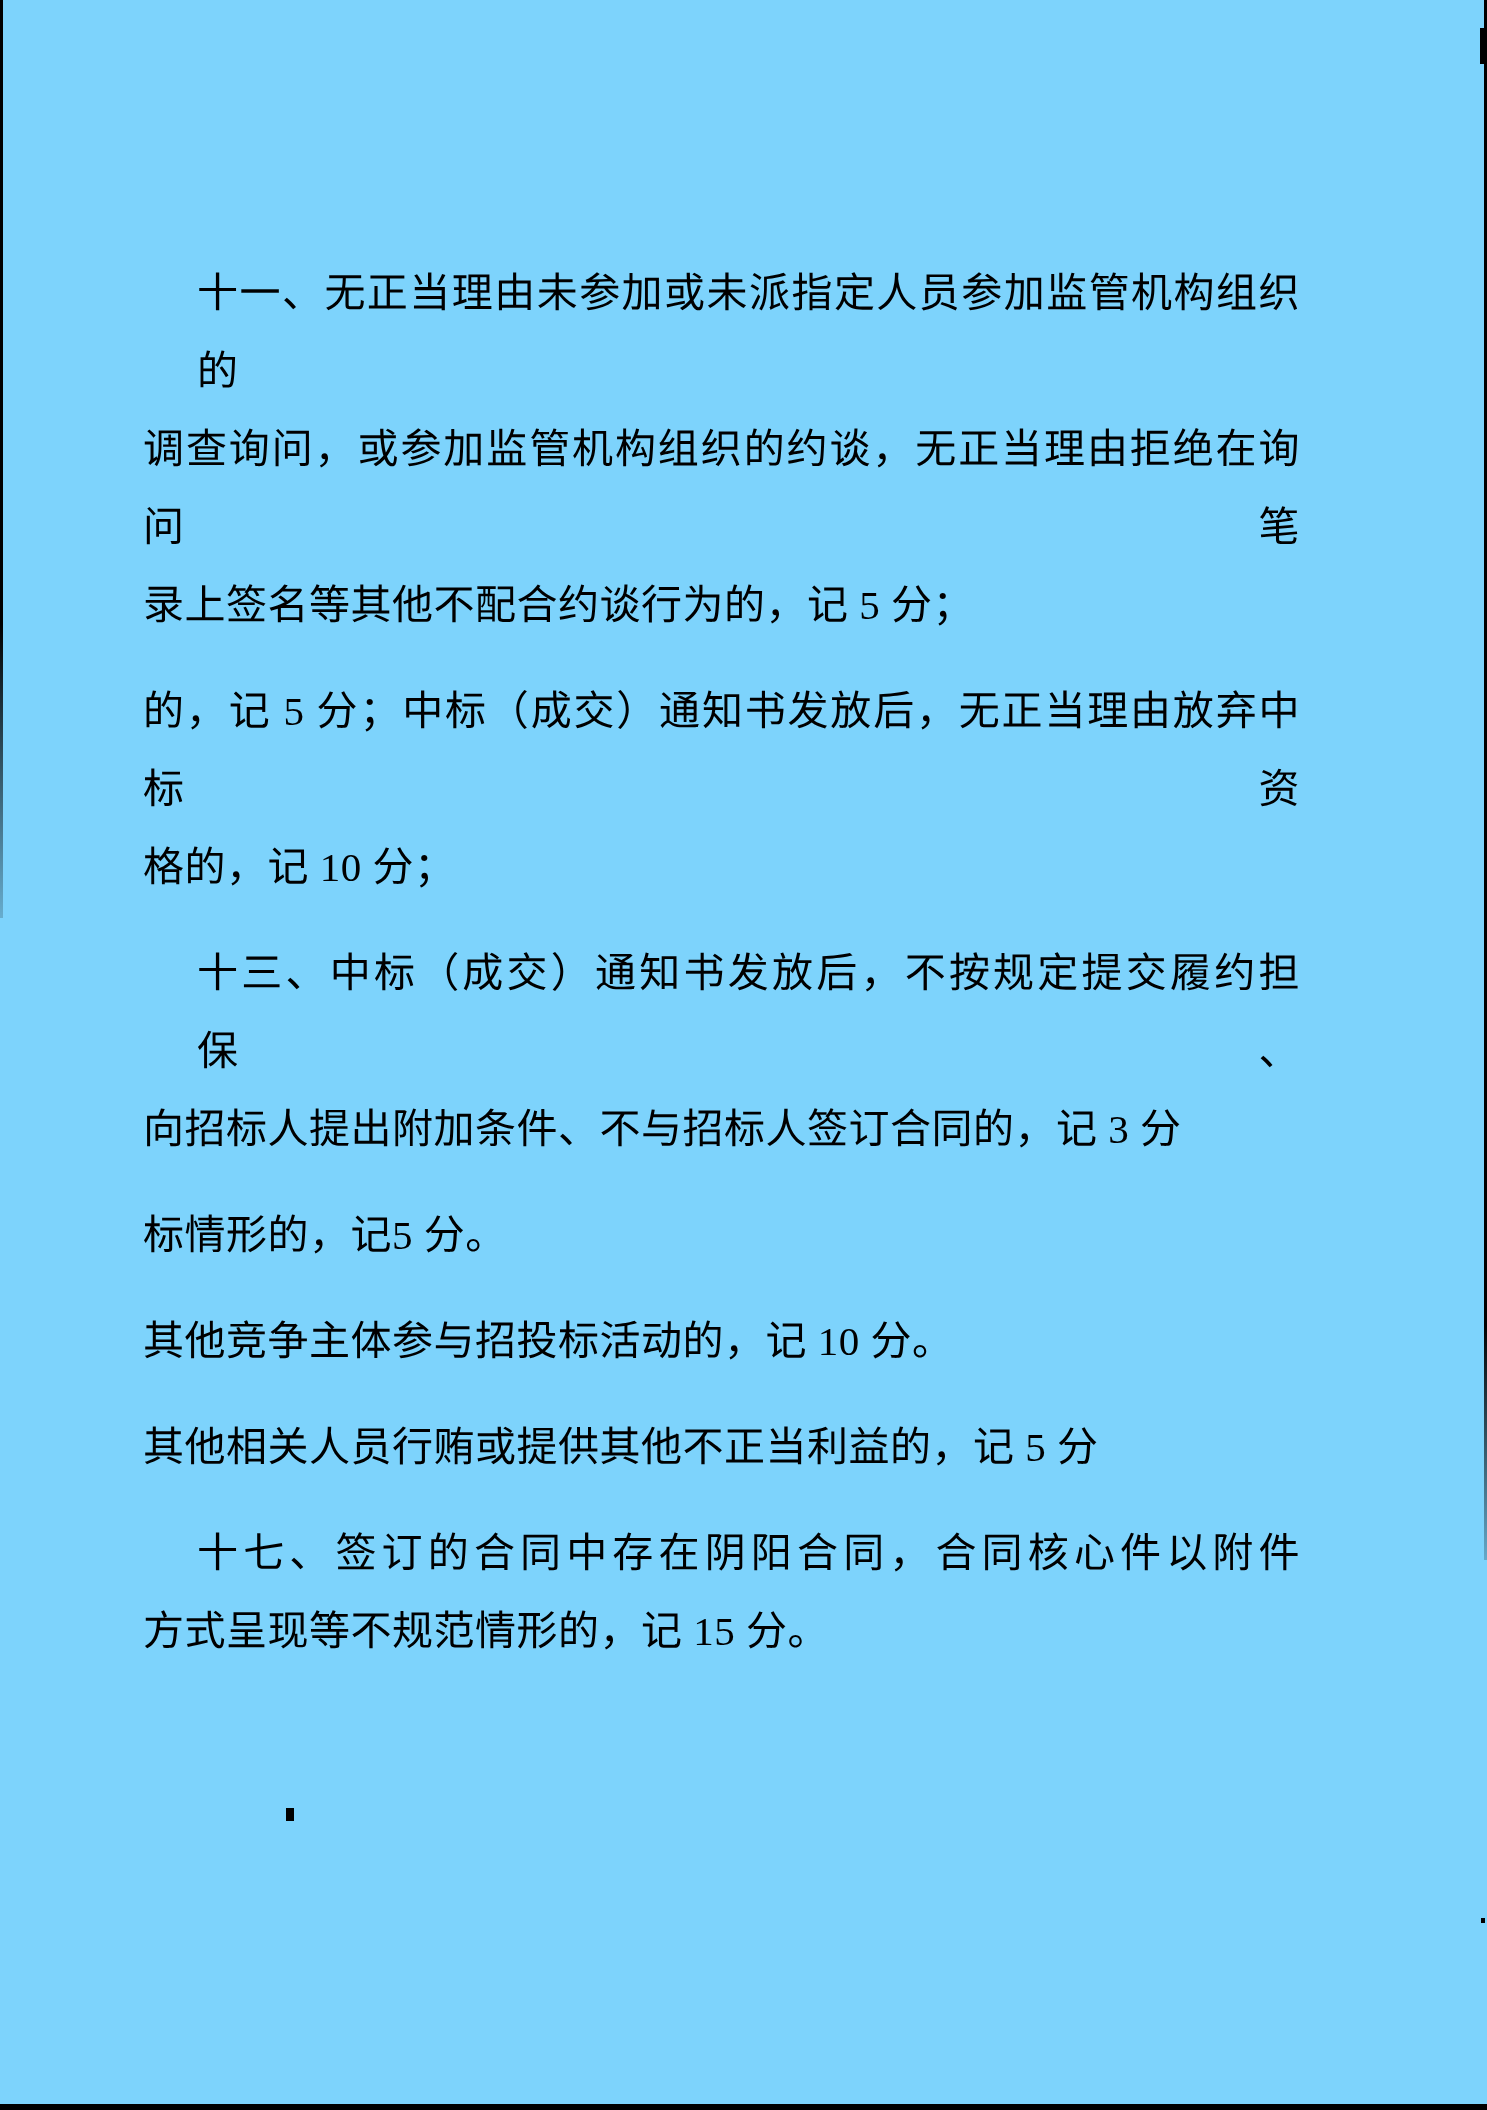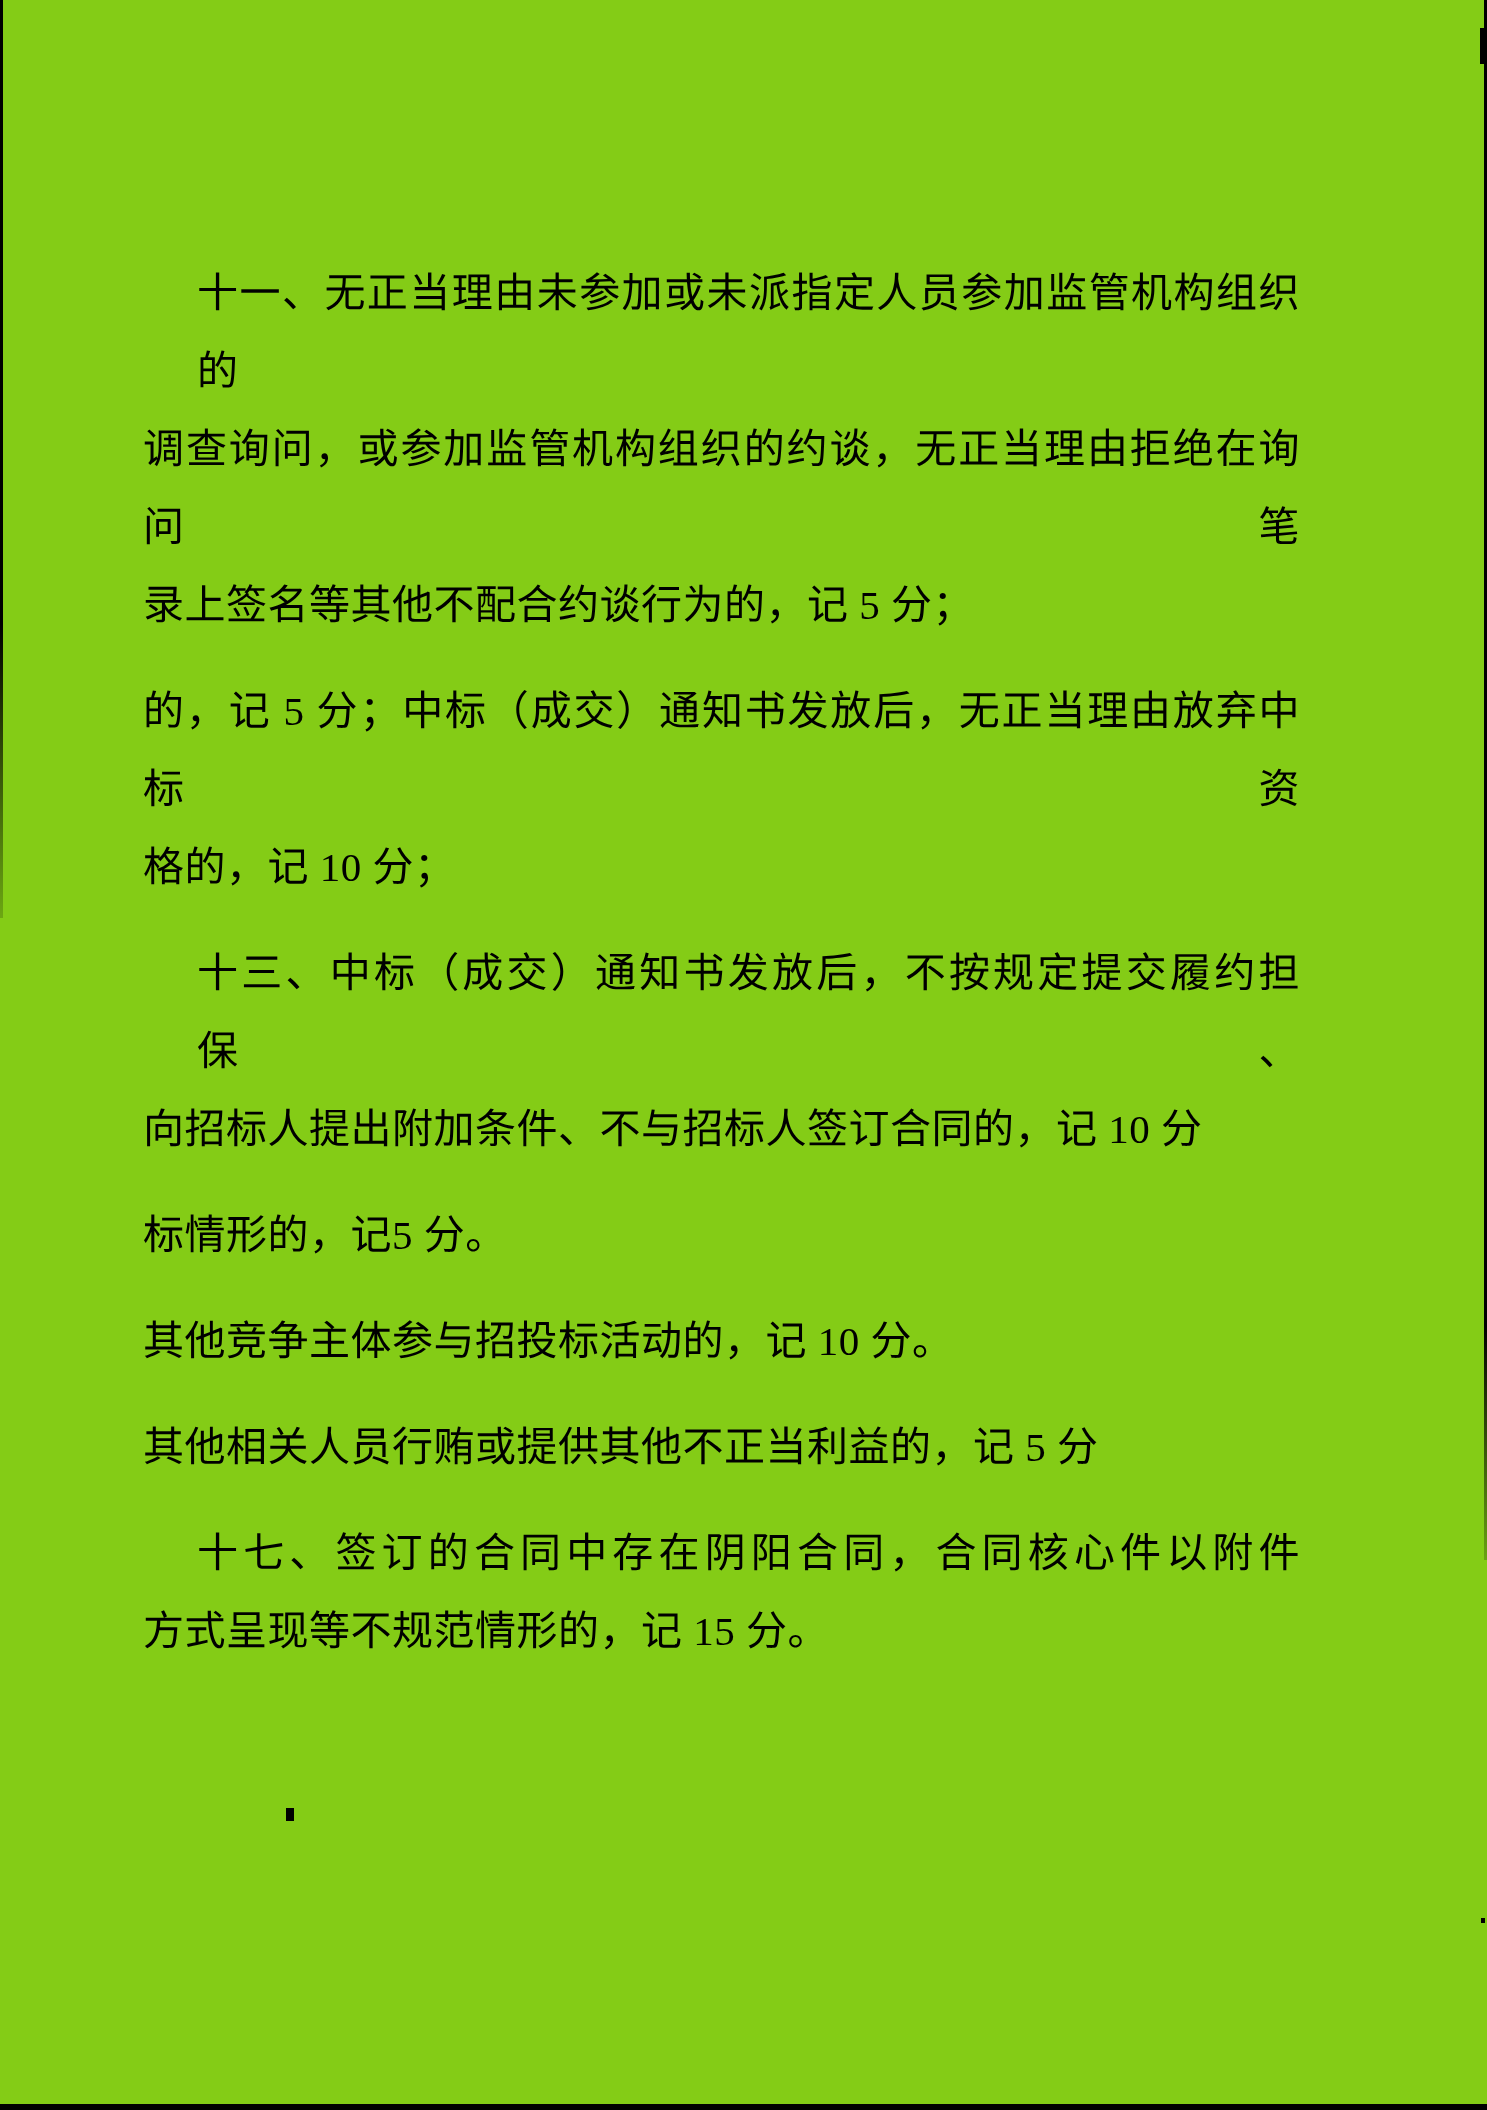--- a/index.html
+++ b/index.html
@@ -10,21 +10,21 @@
   body {
     position: relative;
     width: 1487px;
     height: 2110px;
     overflow: hidden;
     font-family: "Liberation Serif", "DejaVu Serif", serif;
   }
   .page {
     position: absolute;
     inset: 0;
-    background: #84cc16;
+    background: #7dd3fc;
     overflow: hidden;
   }
   
   .border-left {
     position: absolute;
     left: 0; top: 0;
     width: 3px; height: 918px;
     background: linear-gradient(to bottom, #000000 0%, #000000 68%, rgba(0,0,0,0.18) 100%);
   }
   .border-right {
@@ -101,21 +101,21 @@
       <span class="line" style="display:block">录上签名等其他不配合约谈行为的，记 5 分；</span>
     </p>
 
     <p class="para">
       <span class="line just" style="display:block">的，记 5 分；中标（成交）通知书发放后，无正当理由放弃中标资</span>
       <span class="line" style="display:block">格的，记 10 分；</span>
     </p>
 
     <p class="para">
       <span class="line first just" style="display:block">十三、中标（成交）通知书发放后，不按规定提交履约担保、</span>
-      <span class="line" style="display:block">向招标人提出附加条件、不与招标人签订合同的，记 10 分</span>
+      <span class="line" style="display:block">向招标人提出附加条件、不与招标人签订合同的，记 3 分</span>
     </p>
 
     <p class="para">
       <span class="line" style="display:block">标情形的，记5 分。</span>
     </p>
 
     <p class="para">
       <span class="line" style="display:block">其他竞争主体参与招投标活动的，记 10 分。</span>
     </p>
 

